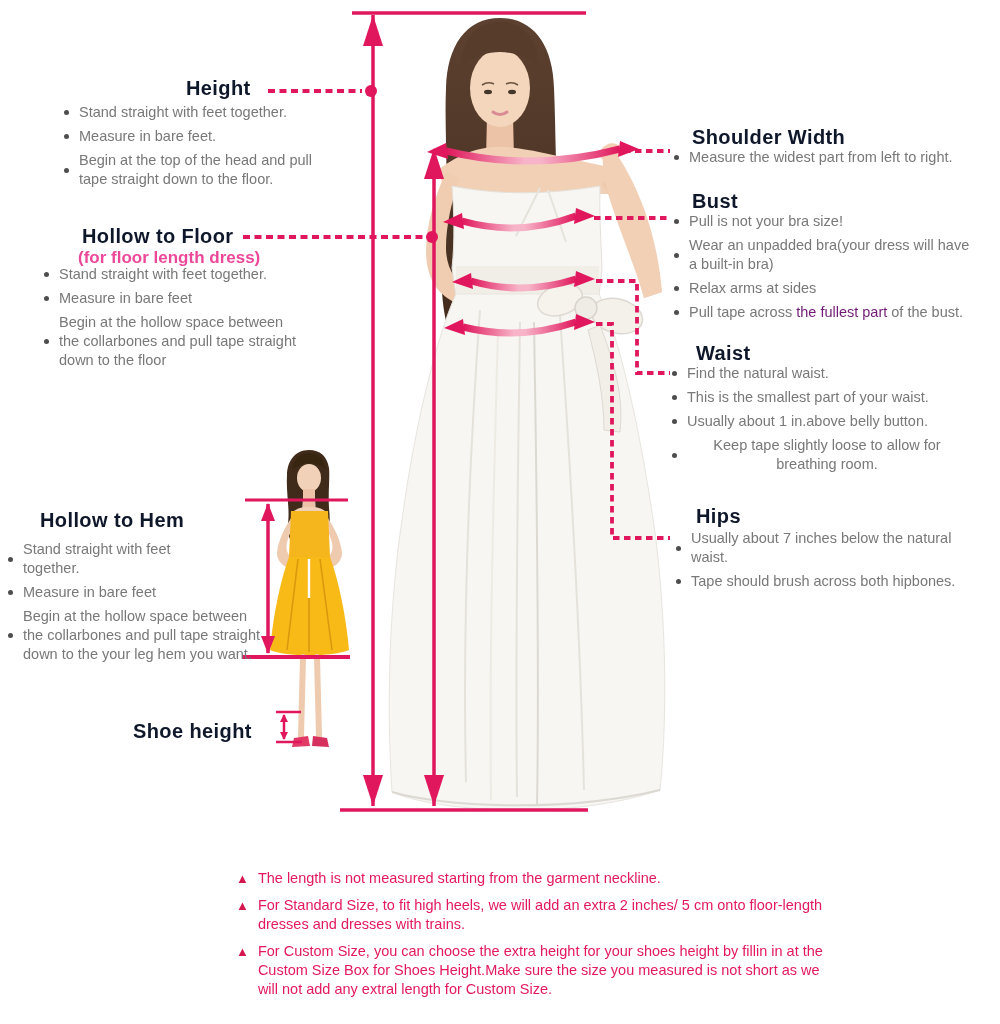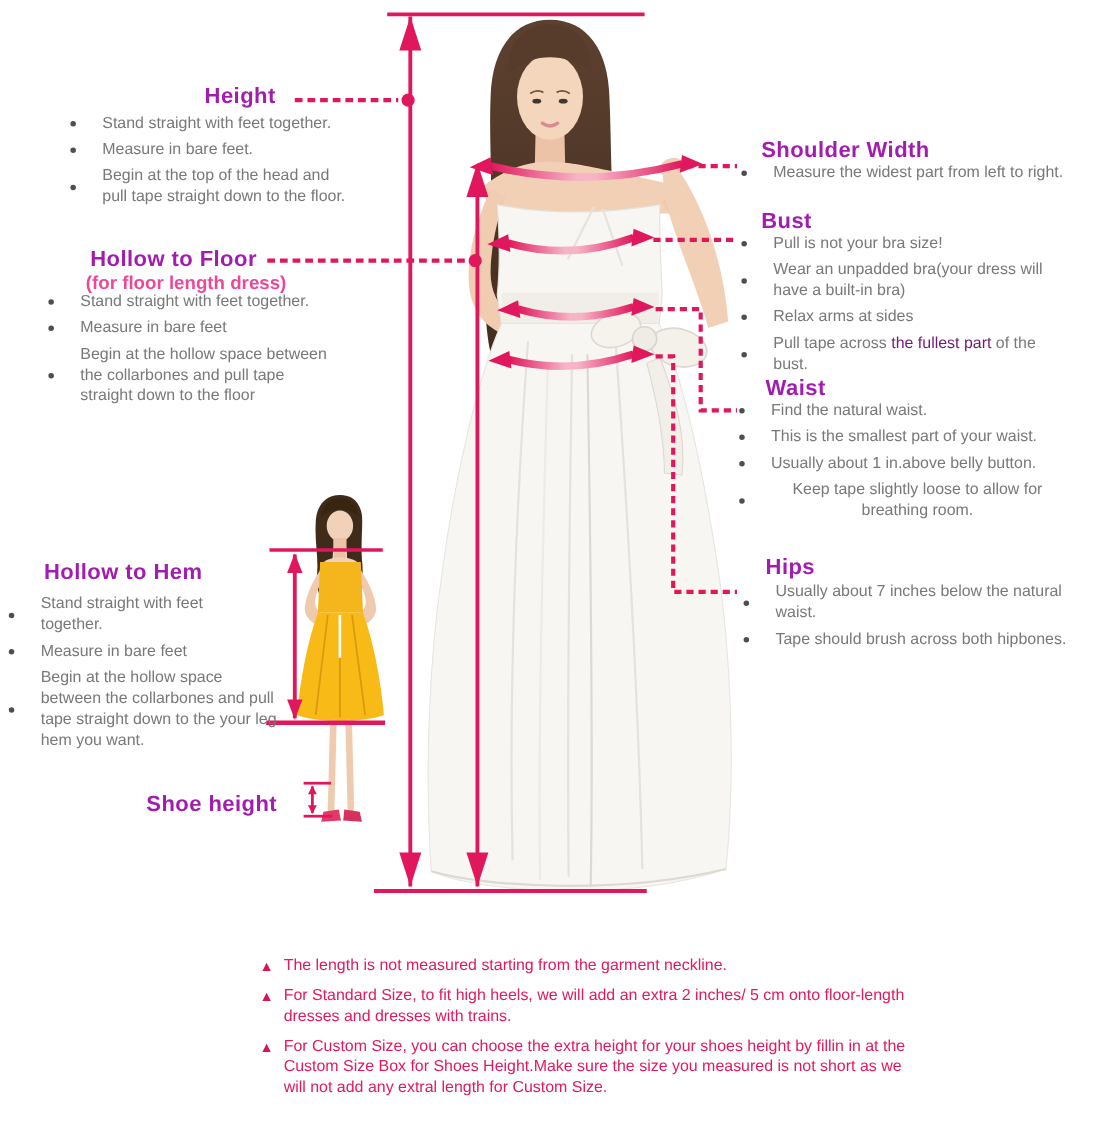--- a/index.html
+++ b/index.html
@@ -1,23 +1,23 @@
 <!DOCTYPE html>
 <html><head>
 <meta charset="utf-8">
 <style>
   html,body{margin:0;padding:0;background:#fff;}
   .canvas{position:relative;width:1000px;height:1024px;background:#fff;overflow:hidden;
           font-family:"Liberation Sans",sans-serif;}
   .layer{position:absolute;left:0;top:0;}
   .abs{position:absolute;}
-  .sec-title{color:#a21caf;font-weight:bold;font-size:20px;letter-spacing:.4px;white-space:nowrap;}
+  .sec-title{color:#0f172a;font-weight:bold;font-size:20px;letter-spacing:.4px;white-space:nowrap;}
   .sec-sub{color:#ec4899;font-weight:bold;font-size:17px;white-space:nowrap;}
   ul.instr{list-style:none;margin:0;padding:0;}
-  ul.instr li{display:flex;align-items:center;gap:24px;margin:0 0 5px 0;
+  ul.instr li{display:flex;align-items:center;gap:10px;margin:0 0 5px 0;
               font-size:14.5px;line-height:19px;color:#787878;}
   ul.instr .dot{flex:0 0 5px;width:5px;height:5px;border-radius:50%;background:#4e4e4e;}
   .hl{color:#701a75;}
   .notes{position:absolute;left:236px;top:869px;width:590px;}
   .note{display:flex;gap:9px;margin-bottom:8px;color:#e2195c;font-size:14.5px;line-height:19px;}
   .note .tri{flex:0 0 auto;color:#d6174f;font-size:13px;line-height:19px;}
   .narrow .txt{max-width:172px;display:inline-block;}
 </style>
 </head>
 <body>

